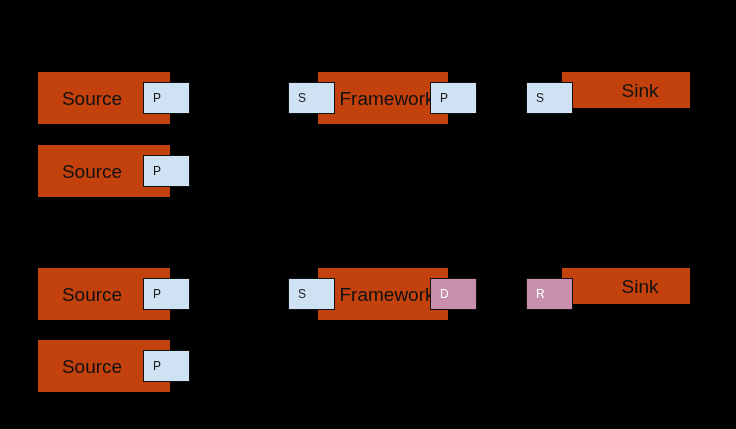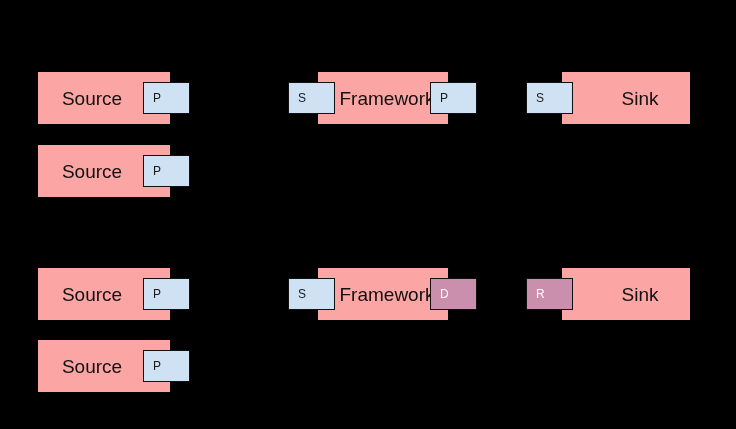--- a/index.html
+++ b/index.html
@@ -12,21 +12,21 @@
   }
   #canvas {
     position: relative;
     width: 736px;
     height: 429px;
     background: #000000;
     overflow: hidden;
   }
   .node {
     position: absolute;
-    background: #fca5a5;
+    background: #c2410c;
     box-sizing: border-box;
     display: flex;
     align-items: center;
     justify-content: center;
   }
   .node-label {
     font-size: 19px;
     color: #111111;
     font-family: "Liberation Sans", sans-serif;
     line-height: 1;
@@ -55,21 +55,21 @@
     color: #1a1a1a;
   }
   .port.pink .port-label {
     color: #ffffff;
   }
   
   .src-node { width: 132px; height: 52px; }
   .src-node .node-label { transform: translateX(-12px); }
   .fw-node  { width: 130px; height: 52px; }
   .fw-node .node-label { transform: translateX(4px); }
-  .sink-node{ width: 128px; height: 52px; align-items: center; }
+  .sink-node{ width: 128px; height: 36px; align-items: center; }
   .sink-node .node-label { transform: translateX(14px); }
   .port-sm { width: 47px; height: 32px; }
 </style>
 </head>
 <body>
 
 <div id="canvas">
 
   <div class="node src-node" style="left:38px; top:72px;">
     <span class="node-label">Source</span>

